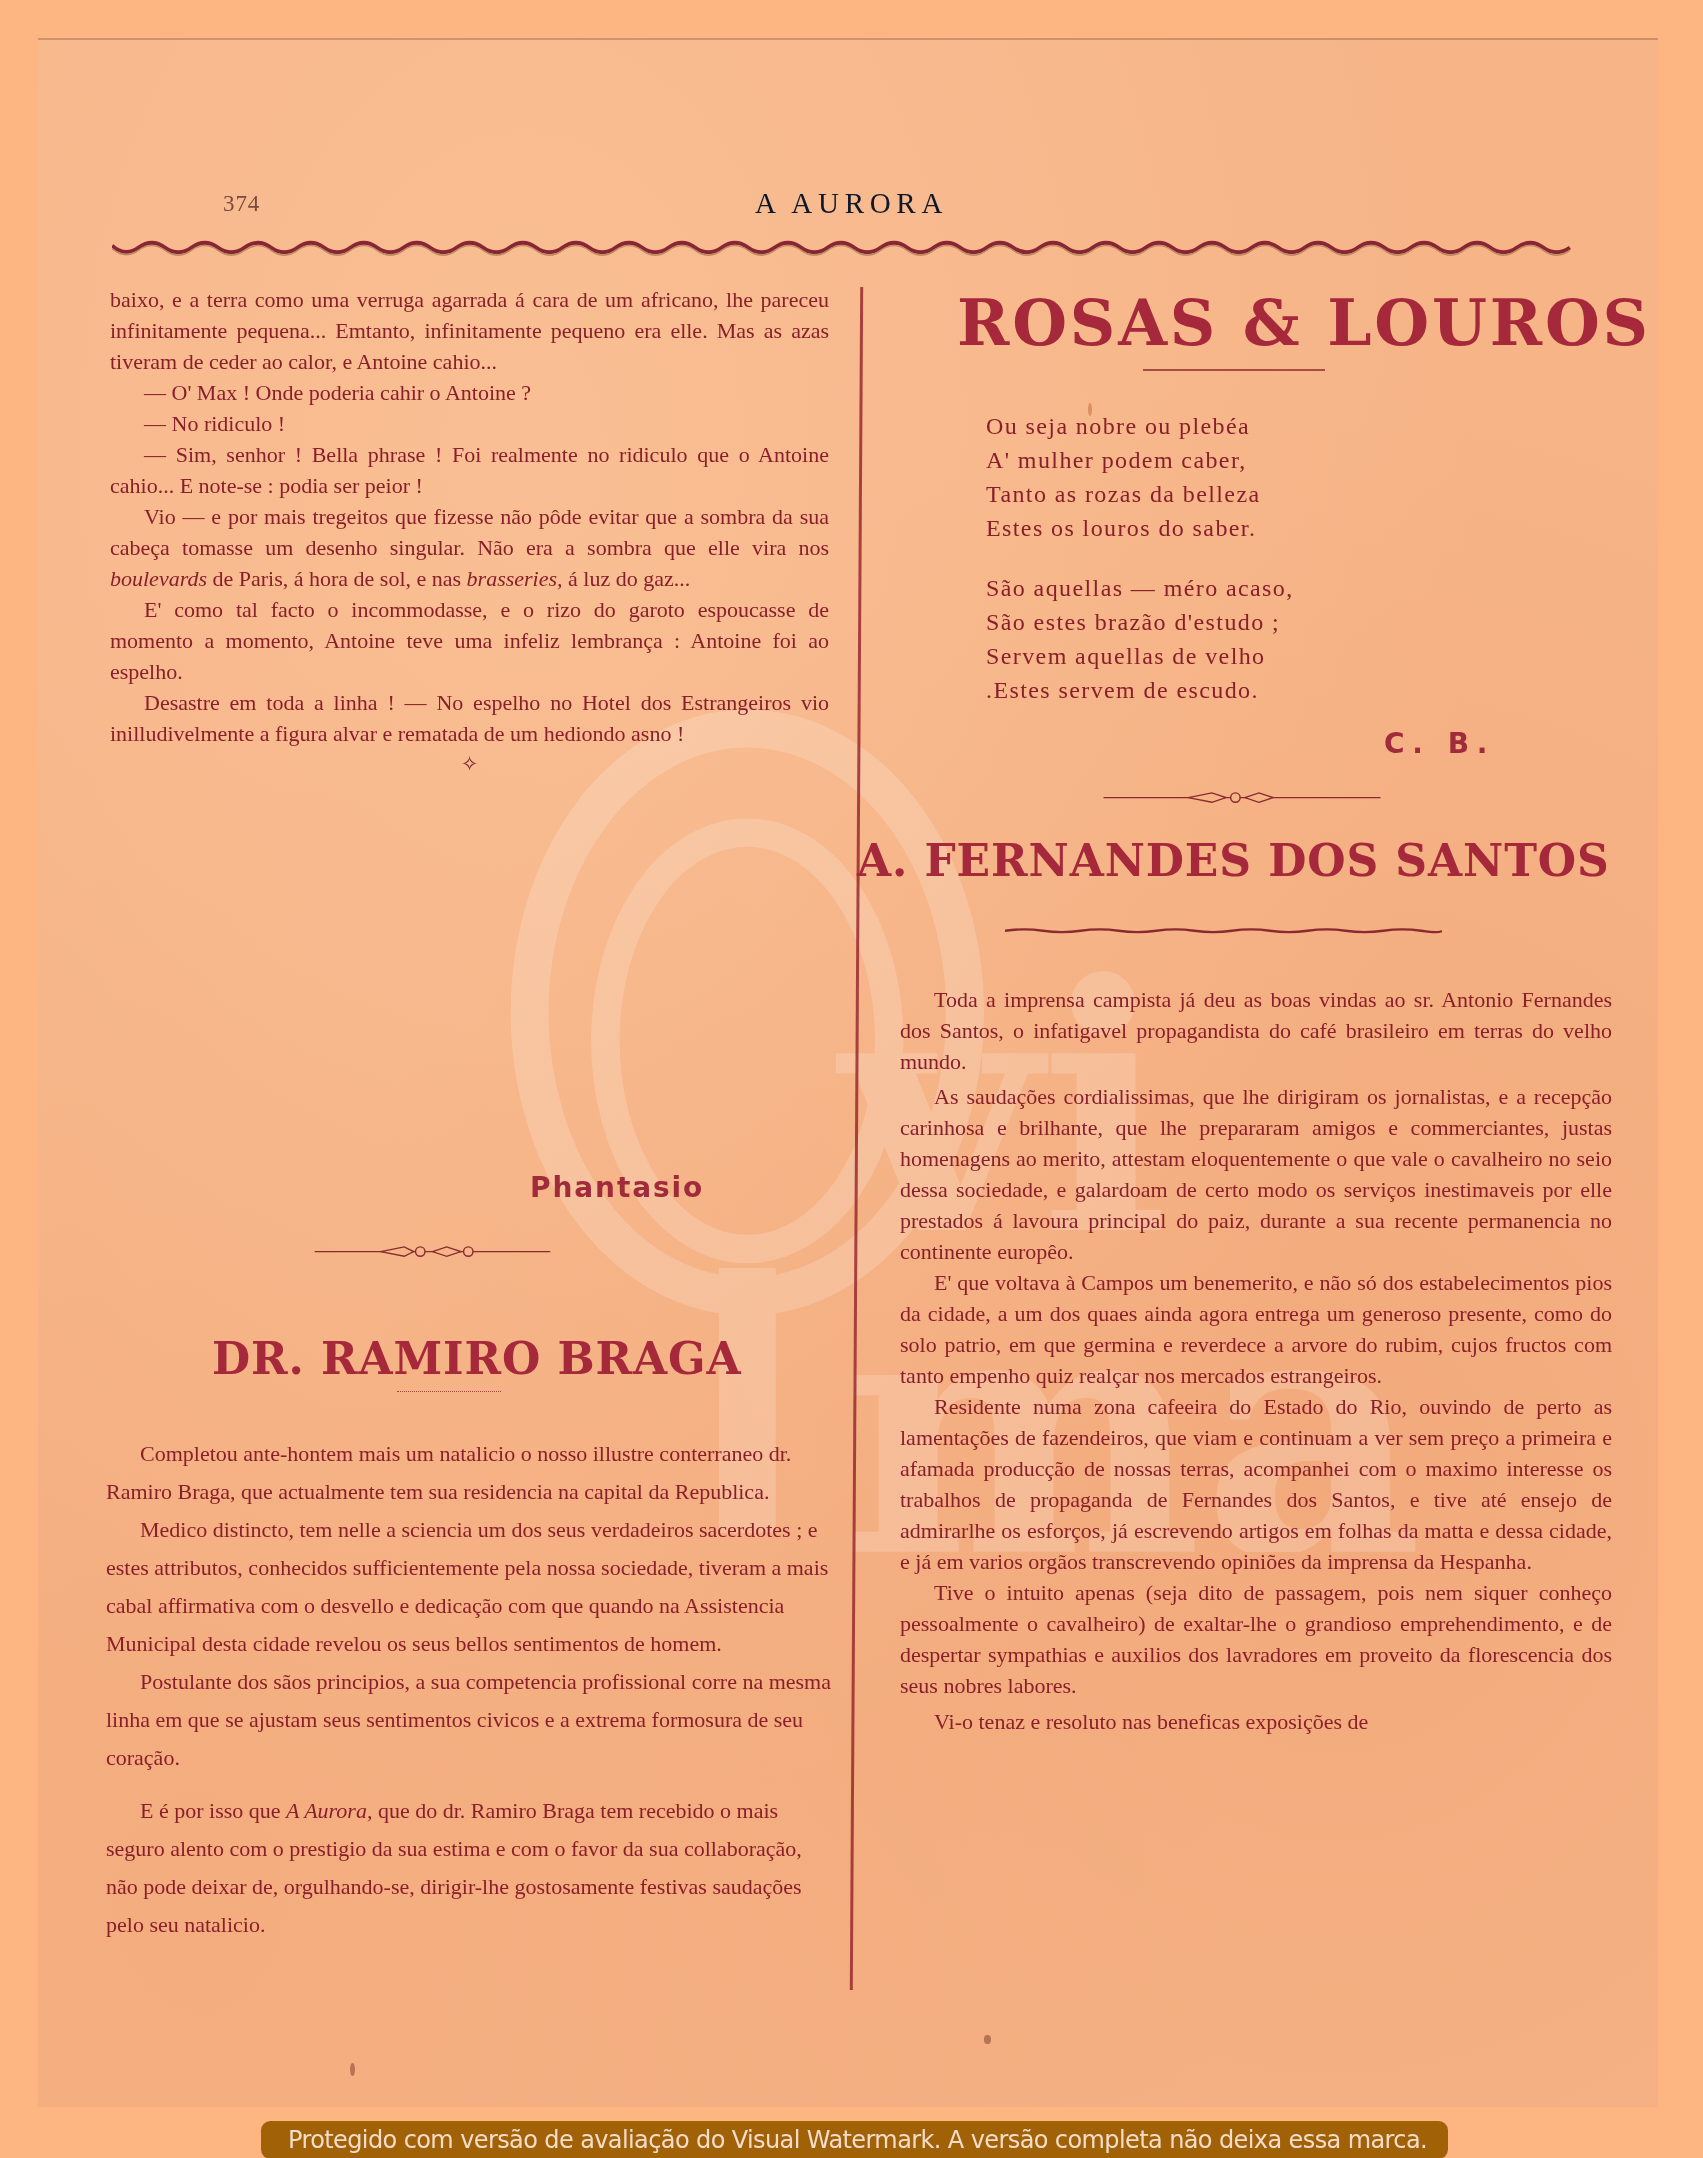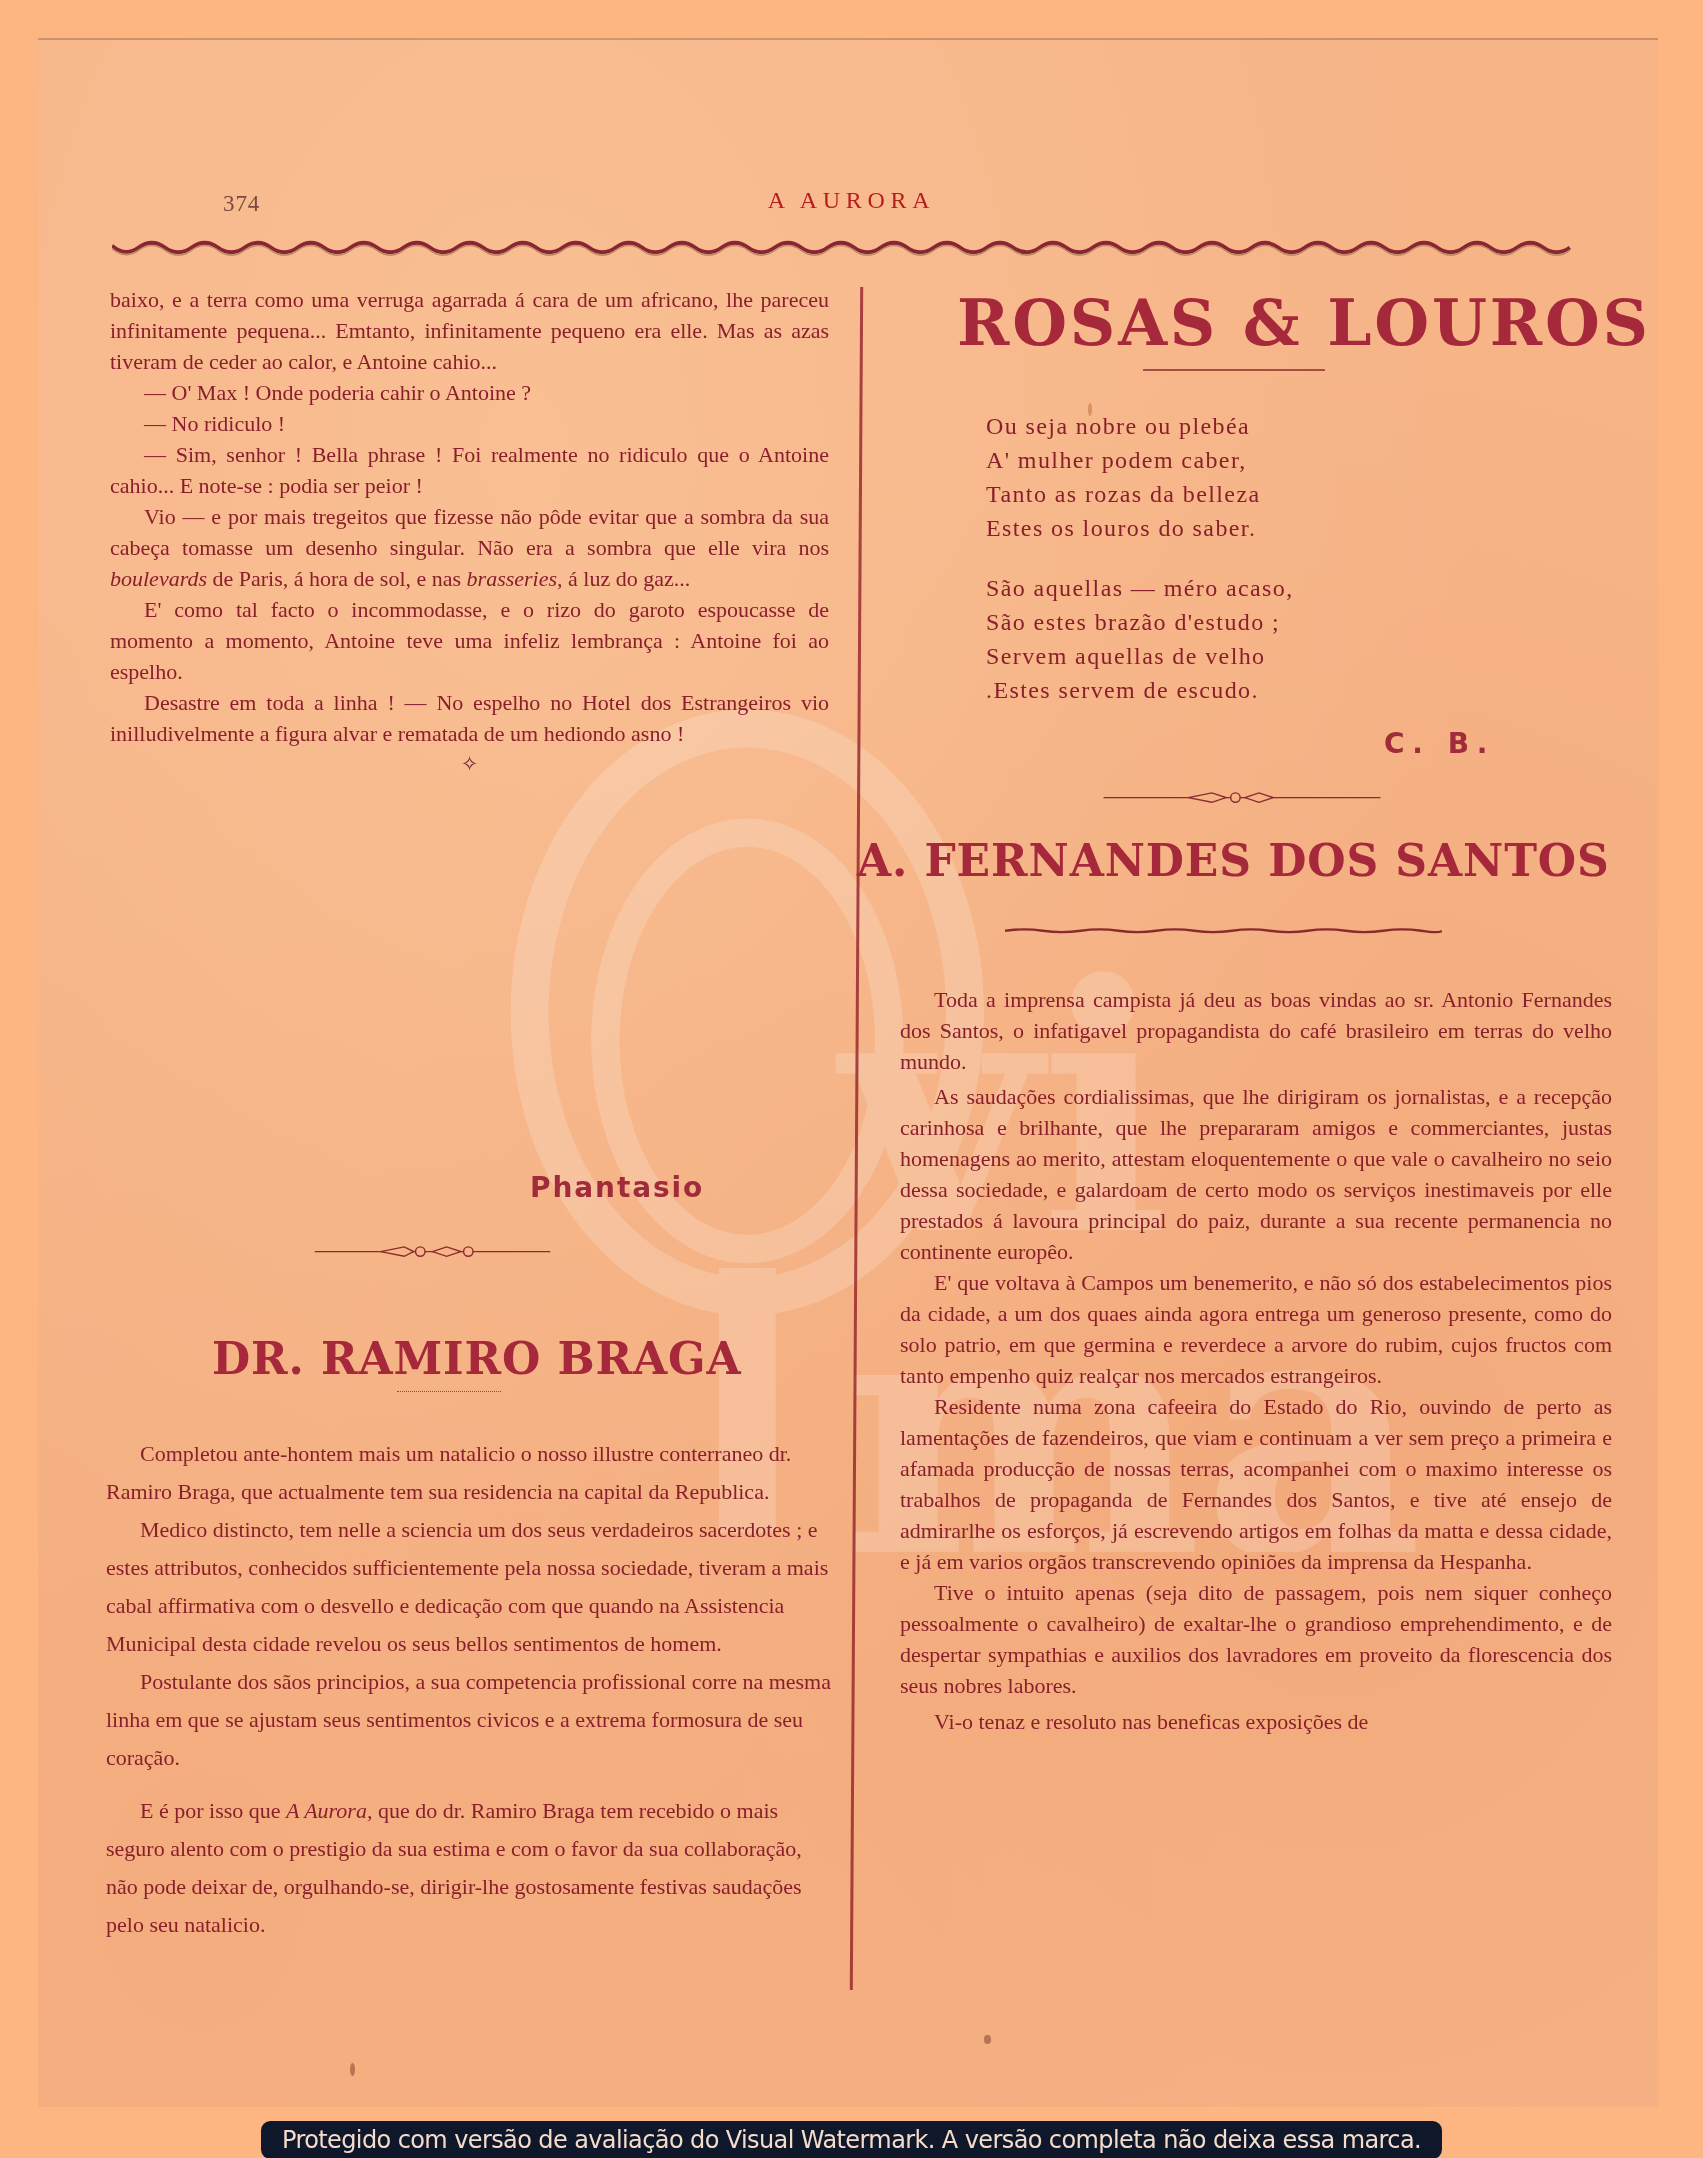--- a/index.html
+++ b/index.html
@@ -16,21 +16,21 @@
         radial-gradient(ellipse at 30% 20%, rgba(255,210,170,0.35), transparent 60%),
         radial-gradient(ellipse at 80% 70%, rgba(230,140,90,0.25), transparent 55%),
         radial-gradient(ellipse at 10% 90%, rgba(235,150,100,0.25), transparent 50%);
       box-shadow: inset 0 1.9px 0 rgba(80,30,20,0.25);
     }
     .page-number {
       position:absolute; left:223px; top:191px; font-size:23px; color:#7b4a3e; letter-spacing:0.9px;
     }
     .masthead {
       position:absolute; left:662px; top:187px; width:379px; text-align:center;
-      font-size:24px; letter-spacing:5.7px; color:#b91c1c;
+      font-size:29px; letter-spacing:5.7px; color:#0f172a;
     }
     .wavy-rule { position:absolute; left:112px; top:238px; width:1473px; height:21px; }
     .col-divider {
       position:absolute; left:855px; top:287px; width:2.8px; height:1703px;
       background:#9a2a30; transform:rotate(0.35deg); opacity:0.85;
     }
     .col { position:absolute; font-size:22px; line-height:31px; text-align:justify; }
     .col p { margin:0; }
     .col .ind { text-indent:34px; }
     .col-left { left:110px; top:284px; width:719px; }
@@ -59,23 +59,23 @@
     .sparkle { text-align:center; color:#7a2a30; font-size:21px; line-height:30px; margin:1.9px 0 0 0; }
     .ramiro-body { position:absolute; left:106px; top:1435px; width:725px; font-size:22px; line-height:38px; }
     .ramiro-body p { margin:0; }
     .ramiro-body .gap { height:15px; }
     .watermark-logo {
       position:absolute; left:397px; top:662px; width:1041px; height:852px;
       pointer-events:none; opacity:0.18;
     }
     .vw-bar {
       position:absolute; left:261px; top:2121px; width:1181px; height:38px;
-      background:#0f172a; border-radius:9.5px;
+      background:#a16207; border-radius:9.5px;
       color:#f4dccb; font-family:"DejaVu Sans", sans-serif; font-size:24px;
-      text-align:center; line-height:38px; letter-spacing:-0.6px; white-space:nowrap;
+      text-align:center; line-height:38px; letter-spacing:-0.6px; white-space:nowrap;padding-left:6px;
     }
     .stain { position:absolute; border-radius:50%; background:#7a3a2a; opacity:0.5; }
   </style>
 </head>
 <body>
 
 <div class="page">
 
   <svg class="watermark-logo" viewBox="0 0 1100 900">
     <ellipse cx="330" cy="330" rx="230" ry="300" fill="none" stroke="#fff" stroke-width="40"></ellipse>

